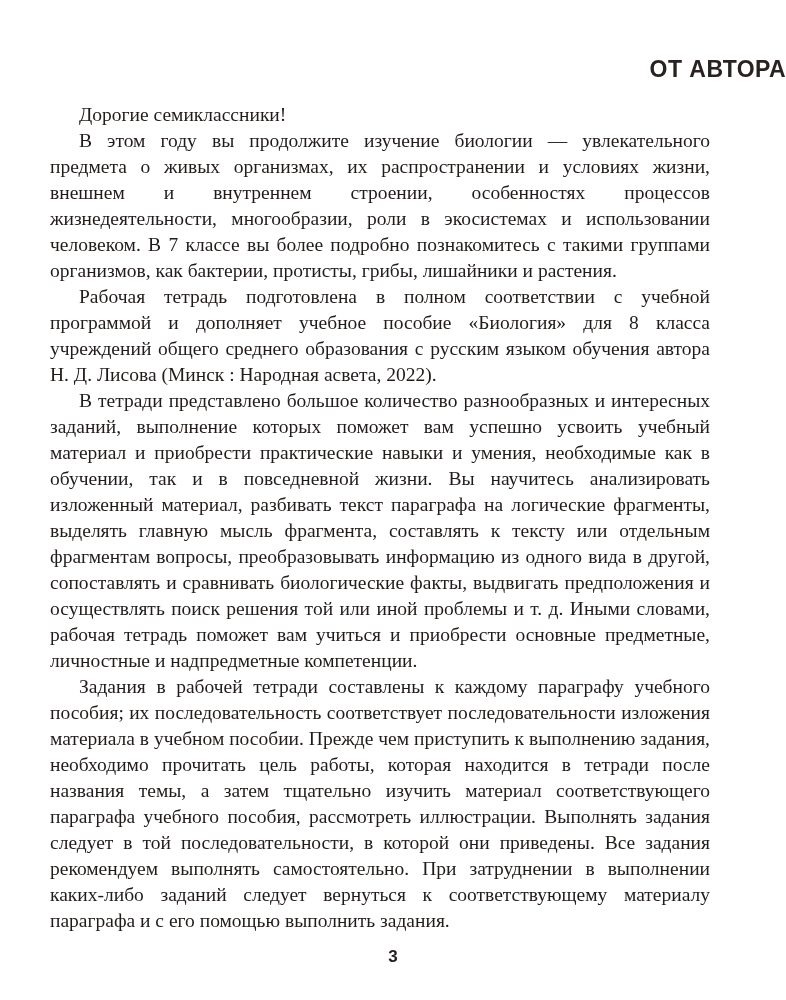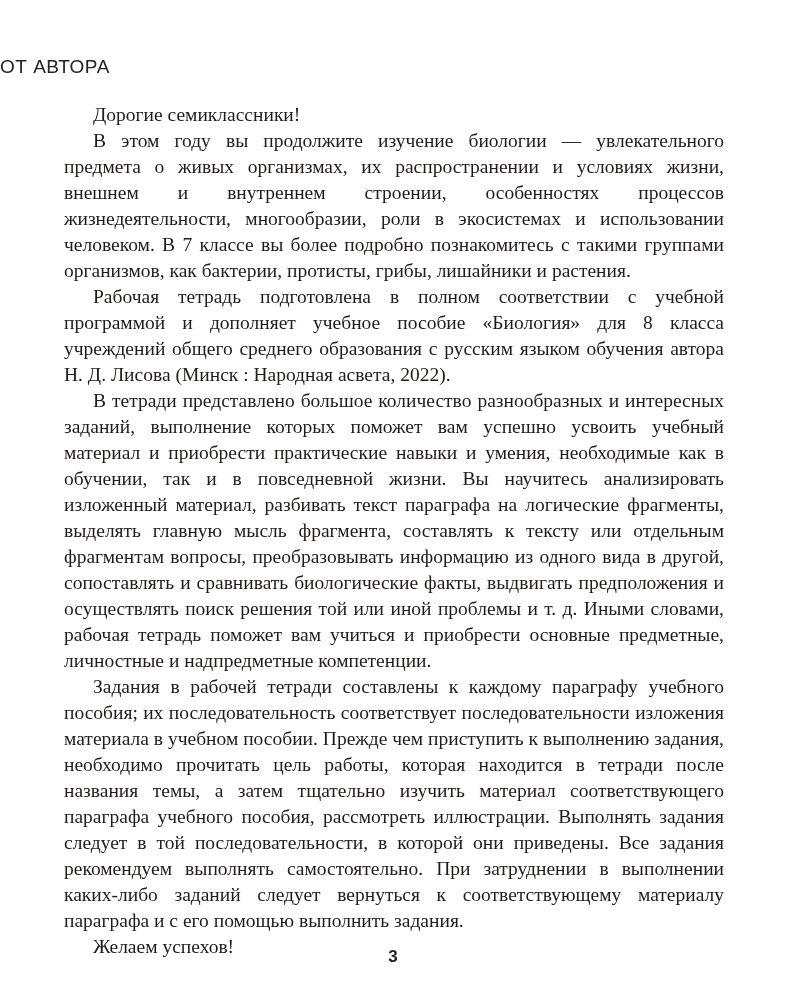--- a/index.html
+++ b/index.html
@@ -14,31 +14,31 @@
     background: #ffffff;
     overflow: hidden;
     font-family: "Liberation Serif", "DejaVu Serif", serif;
     color: #211c1a;
   }
   .page-title {
     position: absolute;
     top: 56px;
     left: 0;
     width: 100%;
-    text-align: left;
+    text-align: right;
     font-family: "Liberation Sans", "DejaVu Sans", sans-serif;
-    font-weight: 400;
-    font-size: 19px;
+    font-weight: 700;
+    font-size: 23px;
     letter-spacing: 0.5px;
     color: #292220;
   }
   .text-block {
     position: absolute;
     top: 102px;
-    left: 64px;
+    left: 50px;
     width: 660px;
   }
   .text-block p {
     margin: 0;
     text-indent: 29px;
     text-align: justify;
     font-size: 19.5px;
     line-height: 26px;
     color: #211c1a;
   }
@@ -60,18 +60,17 @@
 <div class="page">
 
   <div class="page-title">ОТ АВТОРА</div>
 
   <div class="text-block">
     <p>Дорогие семиклассники!</p>
     <p>В этом году вы продолжите изучение биологии — увлекательного предмета о живых организмах, их распространении и условиях жизни, внешнем и внутреннем строении, особенностях процессов жизнедеятельности, многообразии, роли в экосистемах и использовании человеком. В 7 классе вы более подробно познакомитесь с такими группами организмов, как бактерии, протисты, грибы, лишайники и растения.</p>
     <p>Рабочая тетрадь подготовлена в полном соответствии с учебной программой и дополняет учебное пособие «Биология» для 8 класса учреждений общего среднего образования с русским языком обучения автора Н. Д. Лисова (Минск : Народная асвета, 2022).</p>
     <p>В тетради представлено большое количество разнообразных и интересных заданий, выполнение которых поможет вам успешно усвоить учебный материал и приобрести практические навыки и умения, необходимые как в обучении, так и в повседневной жизни. Вы научитесь анализировать изложенный материал, разбивать текст параграфа на логические фрагменты, выделять главную мысль фрагмента, составлять к тексту или отдельным фрагментам вопросы, преобразовывать информацию из одного вида в другой, сопоставлять и сравнивать биологические факты, выдвигать предположения и осуществлять поиск решения той или иной проблемы и т. д. Иными словами, рабочая тетрадь поможет вам учиться и приобрести основные предметные, личностные и надпредметные компетенции.</p>
     <p>Задания в рабочей тетради составлены к каждому параграфу учебного пособия; их последовательность соответствует последовательности изложения материала в учебном пособии. Прежде чем приступить к выполнению задания, необходимо прочитать цель работы, которая находится в тетради после названия темы, а затем тщательно изучить материал соответствующего параграфа учебного пособия, рассмотреть иллюстрации. Выполнять задания следует в той последовательности, в которой они приведены. Все задания рекомендуем выполнять самостоятельно. При затруднении в выполнении каких-либо заданий следует вернуться к соответствующему материалу параграфа и с его помощью выполнить задания.</p>
-    <p>Желаем успехов!</p>
   </div>
 
   <div class="page-number">3</div>
 
 </div>
 
 </body></html>

